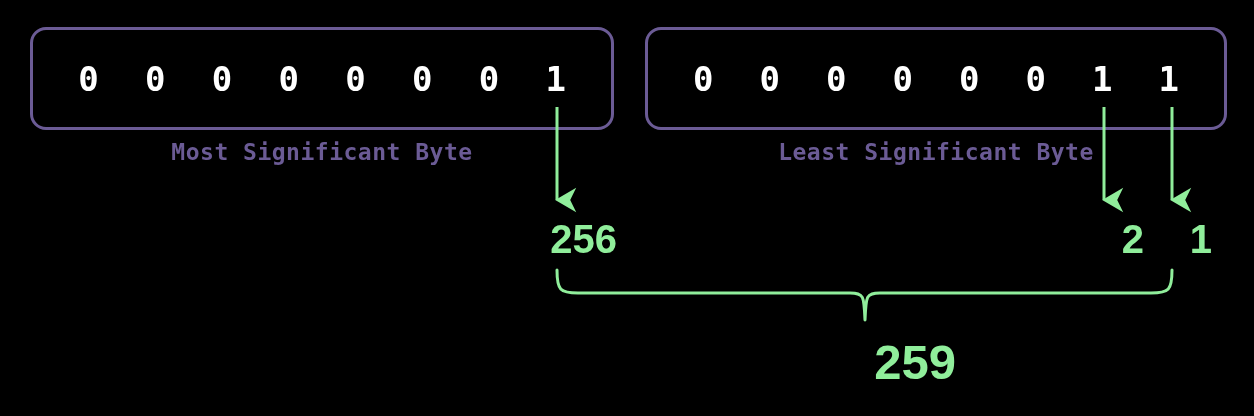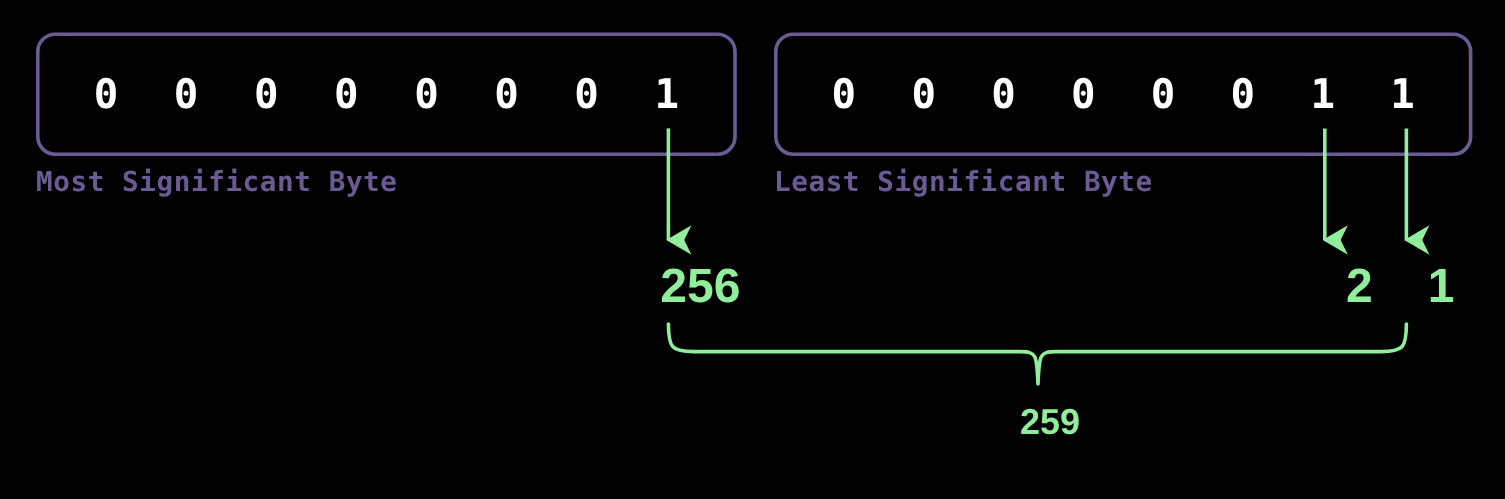--- a/index.html
+++ b/index.html
@@ -49,21 +49,21 @@
 
   
   .byte-caption {
     position: absolute;
     top: 139px;
     font-family: "DejaVu Sans Mono", monospace;
     font-size: 23px;
     font-weight: 700;
     letter-spacing: 0.5px;
     color: #6b5b95;
-    text-align: left;
+    text-align: center;
     white-space: nowrap;
   }
   #cap-msb { left: 30px;  width: 584px; }
   #cap-lsb { left: 645px; width: 582px; }
 
   
   #overlay {
     position: absolute;
     left: 0;
     top: 0;
@@ -81,24 +81,24 @@
     color: #90ee9b;
     line-height: 1;
     text-align: right;
     white-space: nowrap;
     user-select: none;
   }
   #val-256 { left: 497px;  width: 120px; top: 219px; }
   #val-2   { left: 1064px; width: 80px;  top: 219px; }
   #val-1   { left: 1132px; width: 80px;  top: 219px; }
   #val-sum {
-    left: 780px;
+    left: 836px;
     width: 120px;
     top: 338px;
-    font-size: 30px;
+    font-size: 49px;
   }
 </style>
 </head>
 <body>
 
 <div id="stage">
 
   <div id="box-msb" class="byte-box">
     <span class="bit">0</span>
     <span class="bit">0</span>

